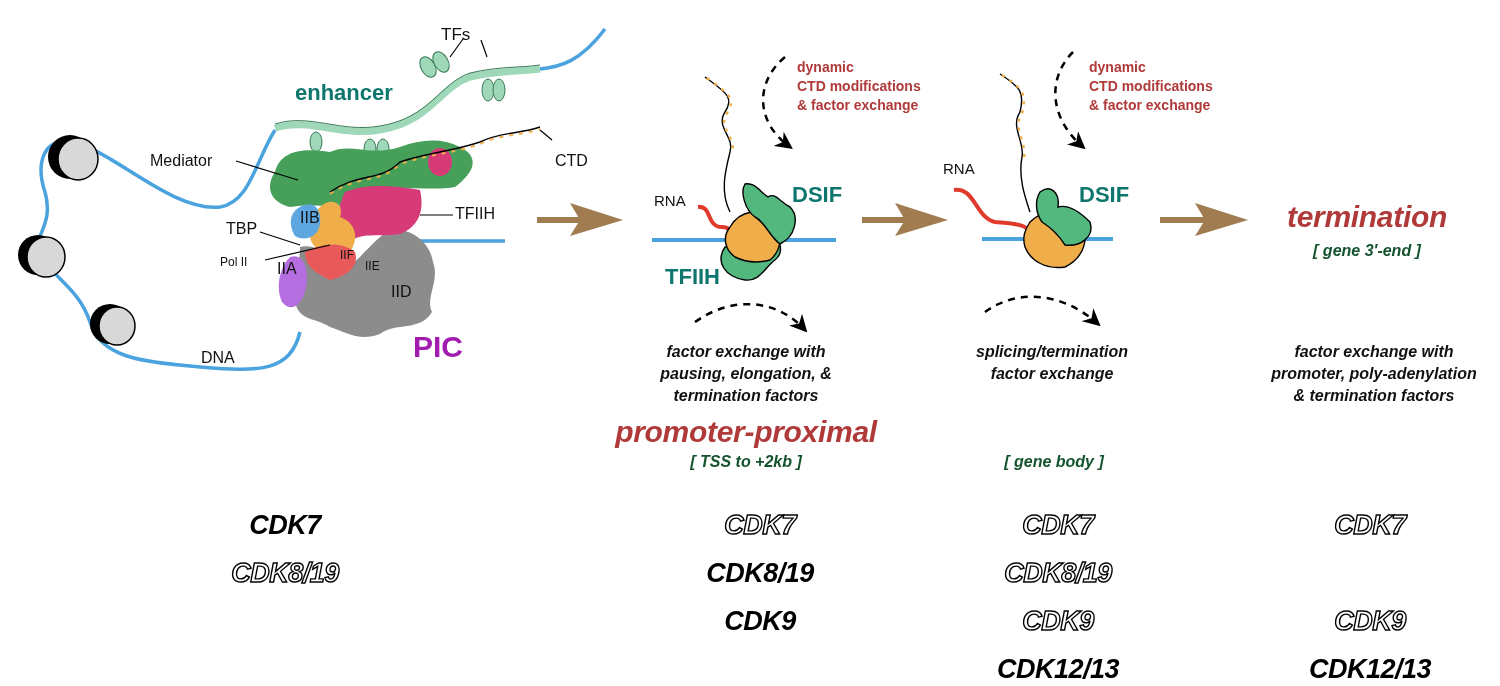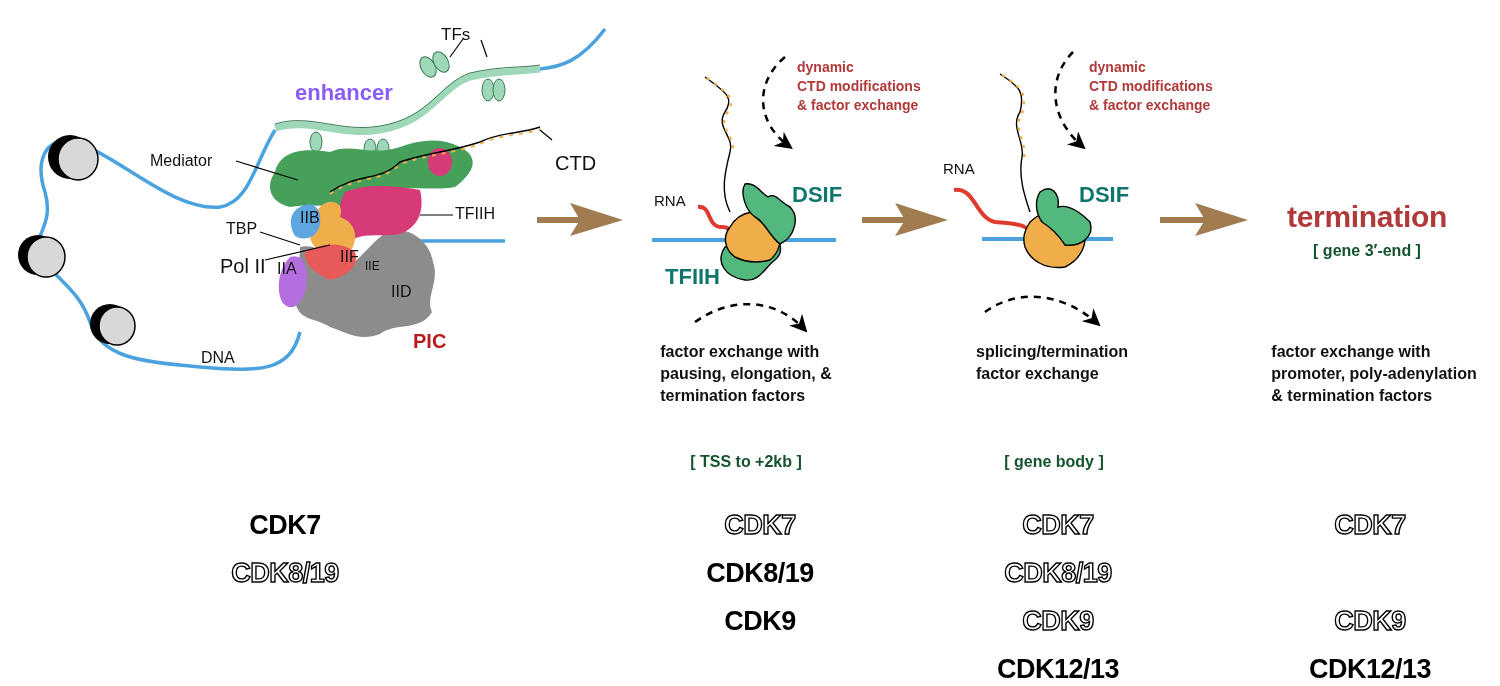--- a/index.html
+++ b/index.html
@@ -1,31 +1,31 @@
 <!DOCTYPE html>
 <html><head>
 <meta charset="utf-8">
 <style>
   html, body { margin:0; padding:0; background:#ffffff; }
   body { width:1500px; height:686px; position:relative; overflow:hidden;
          font-family:"Liberation Sans", "DejaVu Sans", sans-serif; color:#111; }
   #stage { position:absolute; left:0; top:12px; width:1500px; height:686px; }
   .lbl { position:absolute; white-space:nowrap; }
-  .c { transform:translateX(-50%); text-align:left; }
+  .c { transform:translateX(-50%); text-align:center;font-style:italic; }
   .small { font-size:15px; color:#111; }
   .redsm { font-size:14px; font-weight:600; color:#b03a3a; line-height:19px; }
   .blk { font-size:16px; font-weight:600; color:#111; line-height:22px; }
   .stage-title { font-size:30px; font-weight:700; color:#b03a3a; letter-spacing:-0.3px; }
   .bracket { font-size:16px; font-weight:600; color:#14532d; }
   .cdk { font-size:27px; font-weight:700; letter-spacing:-0.5px; }
   .cdk.active { color:#000; }
   .cdk.inactive { color:#fff; -webkit-text-stroke:1.4px #000; }
   .big { font-size:22px; font-weight:700; color:#0f766e; }
-  .pic { font-size:20px; font-weight:700; color:#b91c1c; }
-  .enh { font-size:22px; font-weight:700; color:#8b5cf6; }
+  .pic { font-size:30px; font-weight:700; color:#a21caf; }
+  .enh { font-size:22px; font-weight:700; color:#0f766e; }
 </style>
 </head>
 <body>
 
 <div id="stage">
 
   <svg width="1500" height="686" viewBox="0 0 1500 686" style="position:absolute;left:0;top:0">
     <defs>
       <marker id="blkhead" viewBox="0 0 10 10" refX="8" refY="5" markerWidth="7" markerHeight="7" orient="auto">
         <path d="M0,0 L10,5 L0,10 L3,5 Z" fill="#000"></path>
@@ -127,26 +127,26 @@
       <path d="M1030,210 C1045,195 1065,198 1080,210 C1090,225 1085,245 1065,255 C1045,258 1030,248 1025,235 C1022,225 1025,218 1030,210 Z" fill="#f0ae4a" stroke="#000" stroke-width="1.4"></path>
       <path d="M1040,180 C1050,172 1060,180 1058,195 C1068,192 1080,200 1090,210 C1095,225 1080,235 1065,233 C1058,222 1050,215 1042,210 C1035,200 1035,188 1040,180 Z" fill="#52b87e" stroke="#000" stroke-width="1.4"></path>
       <path d="M1073,40 C1048,65 1048,105 1083,135" stroke="#000" stroke-width="2.5" fill="none" stroke-dasharray="7 6" marker-end="url(#blkhead)"></path>
       <path d="M985,300 C1015,278 1060,278 1098,312" stroke="#000" stroke-width="2.5" fill="none" stroke-dasharray="7 6" marker-end="url(#blkhead)"></path>
     </g>
   </svg>
 
   <span class="lbl small" style="left:441px;top:13px;font-size:17px">TFs</span>
   <span class="lbl enh" style="left:295px;top:68px">enhancer</span>
   <span class="lbl small" style="left:150px;top:140px;font-size:16px">Mediator</span>
-  <span class="lbl small" style="left:555px;top:140px;font-size:20px">CTD</span>
+  <span class="lbl small" style="left:555px;top:140px;font-size:16px">CTD</span>
   <span class="lbl small" style="left:455px;top:193px;font-size:16px">TFIIH</span>
   <span class="lbl small" style="left:226px;top:208px;font-size:16px">TBP</span>
-  <span class="lbl small" style="left:220px;top:243px;font-size:20px">Pol II</span>
+  <span class="lbl small" style="left:220px;top:243px;font-size:12px">Pol II</span>
   <span class="lbl small" style="left:300px;top:197px;font-size:16px">IIB</span>
-  <span class="lbl small" style="left:340px;top:236px;font-size:16px">IIF</span>
+  <span class="lbl small" style="left:340px;top:236px;font-size:12px">IIF</span>
   <span class="lbl small" style="left:365px;top:247px;font-size:12px">IIE</span>
   <span class="lbl small" style="left:277px;top:248px;font-size:16px">IIA</span>
   <span class="lbl small" style="left:391px;top:271px;font-size:16px">IID</span>
   <span class="lbl small" style="left:201px;top:337px;font-size:16px">DNA</span>
   <span class="lbl pic" style="left:413px;top:318px">PIC</span>
 
   <span class="lbl small" style="left:654px;top:180px;font-size:15px">RNA</span>
   <span class="lbl big" style="left:792px;top:170px">DSIF</span>
   <span class="lbl big" style="left:665px;top:252px">TFIIH</span>
   <div class="lbl redsm" style="left:797px;top:46px">
@@ -171,20 +171,21 @@
     <div>splicing/termination</div>
     <div>factor exchange</div>
   </div>
 
   <div class="lbl blk c" style="left:1374px;top:329px">
     <div>factor exchange with</div>
     <div>promoter, poly-adenylation</div>
     <div>&amp; termination factors</div>
   </div>
 
+  <span class="lbl stage-title c" style="left:746px;top:403px">promoter-proximal</span>
   <span class="lbl bracket c" style="left:746px;top:441px">[ TSS to +2kb ]</span>
   <span class="lbl bracket c" style="left:1054px;top:441px">[ gene body ]</span>
   <span class="lbl stage-title c" style="left:1367px;top:188px">termination</span>
   <span class="lbl bracket c" style="left:1367px;top:230px">[ gene 3′-end ]</span>
 
   <div id="cdk-col-0" class="lbl" style="left:285px;top:498px">
       <span class="lbl c cdk active" style="top: 0px; left: 0px;">CDK7</span>
       <span class="lbl c cdk inactive" style="top: 48px; left: 0px;">CDK8/19</span>
     </div>
   <div id="cdk-col-1" class="lbl" style="left:760px;top:498px">

